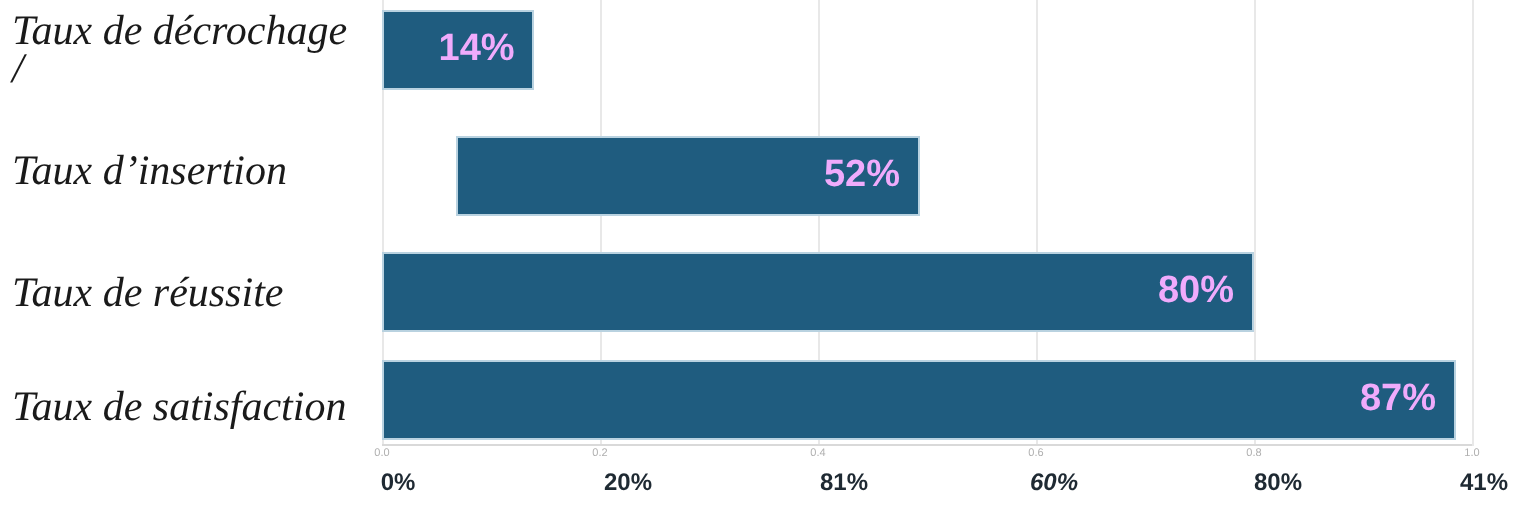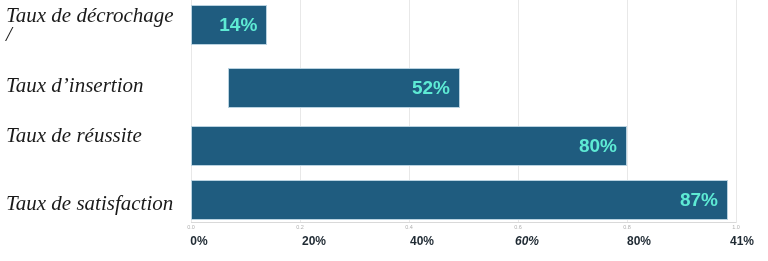--- a/index.html
+++ b/index.html
@@ -34,21 +34,21 @@
     left: 6px;
     width: 178px;
     font-family: "Liberation Serif", serif;
     font-size: 21px;
     line-height: 19px;
     color: #1a1a1a;
     font-style: italic;
   }
   .cat-label-0 { top: 6px; }
   .cat-label-1 { top: 76px; }
-  .cat-label-2 { top: 126px; }
+  .cat-label-2 { top: 137px; }
   .cat-label-3 { top: 194px; }
 
   
   .plot {
     position: absolute;
     left: 191px;
     top: 0;
     width: 545px;
     height: 223px;
   }
@@ -89,21 +89,21 @@
     border: 1.5px solid #b9d2e0;
     box-sizing: border-box;
     display: flex;
     align-items: center;
     justify-content: flex-end;
   }
   .bar-value {
     font-family: "Liberation Sans", sans-serif;
     font-size: 19px;
     font-weight: bold;
-    color: #5eead4;
+    color: #f0abfc;
     padding-right: 9px;
     letter-spacing: 0px;
     white-space: nowrap;
   }
 
   
   .tick-minor {
     position: absolute;
     top: 224px;
     transform: translateX(-50%);
@@ -174,19 +174,19 @@
 
     <div class="tick-minor" style="left:0px;">0.0</div>
     <div class="tick-minor" style="left:109px;">0.2</div>
     <div class="tick-minor" style="left:218px;">0.4</div>
     <div class="tick-minor" style="left:327px;">0.6</div>
     <div class="tick-minor" style="left:436px;">0.8</div>
     <div class="tick-minor" style="left:545px;">1.0</div>
 
     <div class="tick-major" style="left:8px;">0%</div>
     <div class="tick-major" style="left:123px;">20%</div>
-    <div class="tick-major" style="left:231px;">40%</div>
+    <div class="tick-major" style="left:231px;">81%</div>
     <div class="tick-major" style="left:336px;font-style:italic;">60%</div>
     <div class="tick-major" style="left:448px;">80%</div>
     <div class="tick-major" style="left:551px;">41%</div>
 
   </div>
 </div>
 
 </body></html>

